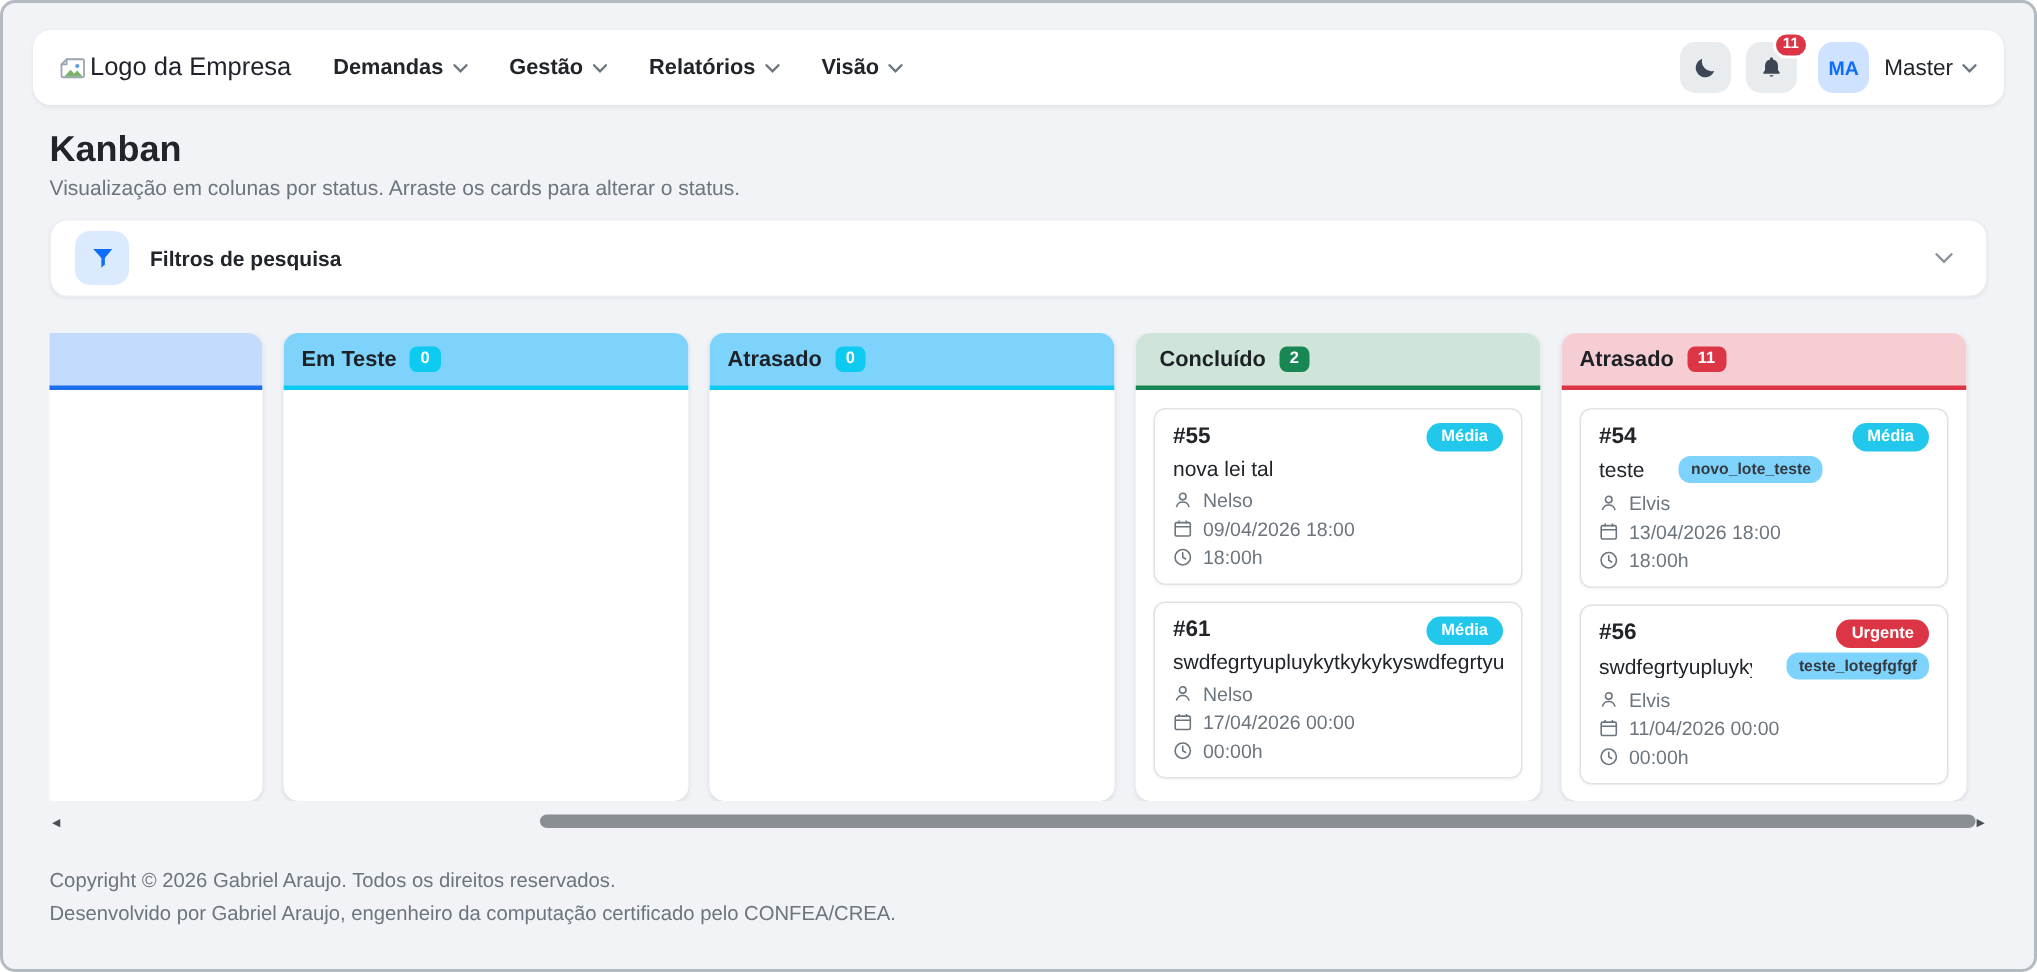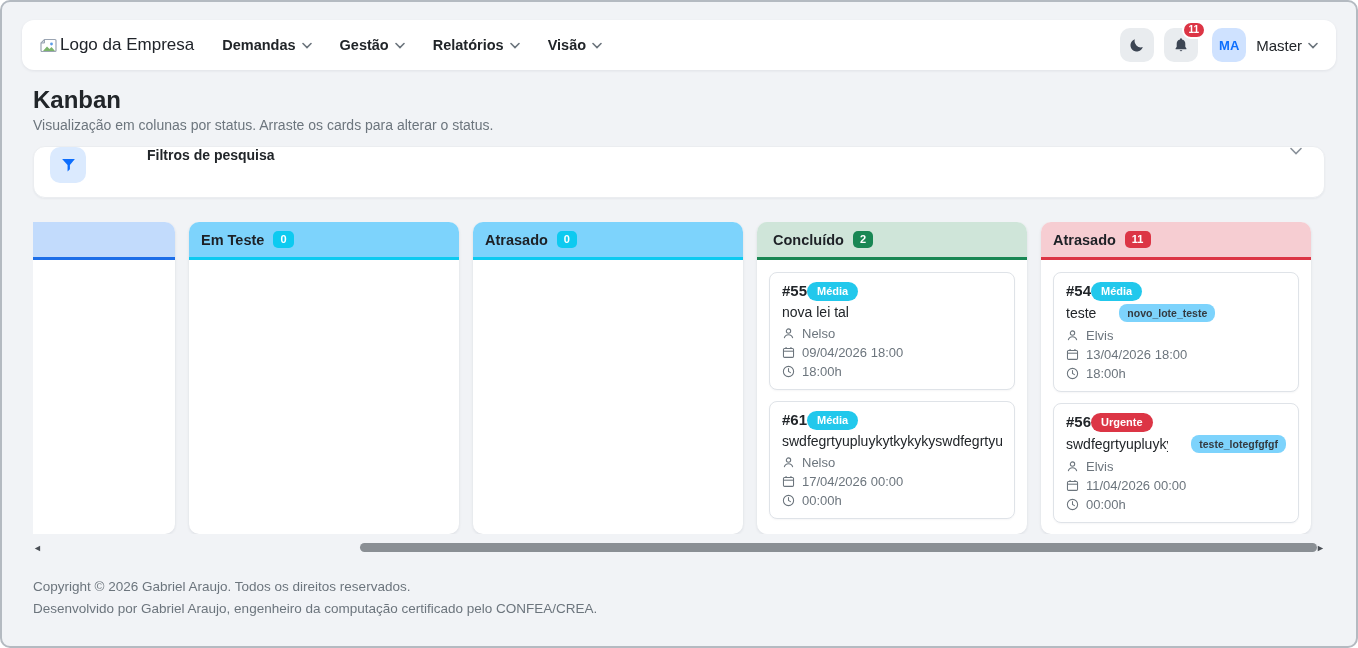--- a/index.html
+++ b/index.html
@@ -37,21 +37,21 @@
   }
   .user-menu { display:flex; align-items:center; gap:6px; cursor:pointer; }
   .user-menu span { font-size:15px; color:#212529; }
   
   .content { padding:0 31px; }
   .page-title { margin-top:16px; font-size:24px; font-weight:700; color:#212529; }
   .page-subtitle { margin-top:3px; font-size:14px; color:#6c757d; }
   .filter-card {
     margin-top:13px; height:52px; background:#fff; border:1px solid #ebedf0;
     border-radius:12px; box-shadow:0 1px 2px rgba(20,30,50,.05);
-    display:flex; align-items:flex-start; padding:0 16px; cursor:pointer;gap:47px;
+    display:flex; align-items:center; padding:0 16px; cursor:pointer;
   }
   .filter-icon-box {
     width:36px; height:36px; border-radius:10px; background:#dbeafe;
     display:flex; align-items:center; justify-content:center;
   }
   .filter-label { margin-left:14px; font-size:14px; font-weight:600; color:#212529; }
   .filter-chevron { margin-left:auto; margin-right:6px; }
   
   .board { margin-top:24px; height:312px; overflow:hidden; display:flex; gap:14px; }
   .kcol {
@@ -74,21 +74,21 @@
   }
   .count-badge.info    { background:#0dcaf0; }
   .count-badge.success { background:#198754; }
   .count-badge.danger  { background:#dc3545; }
   .kcol-body { flex:1; padding:12px; display:flex; flex-direction:column; gap:11px; overflow:hidden; }
   
   .kcard {
     background:#fff; border:1px solid #dfe3e8; border-radius:8px; padding:9px 12px 10px;
     box-shadow:0 1px 2px rgba(20,30,50,.04); flex:0 0 auto; cursor:grab;
   }
-  .kcard-top { display:flex; align-items:flex-start; }
+  .kcard-top { display:flex; align-items:flex-start; justify-content:space-between; }
   .kcard-id { font-size:15px; font-weight:700; color:#212529; }
   .prio-badge {
     color:#fff; font-size:11px; font-weight:700; padding:4px 10px; border-radius:999px; line-height:1;
   }
   .prio-badge.info   { background:#22c8ec; }
   .prio-badge.danger { background:#dc3545; }
   .kcard-title-row { margin-top:3px; display:flex; align-items:center; gap:7px; min-width:0; }
   .kcard-title { font-size:14px; color:#212529; white-space:nowrap; overflow:hidden; min-width:0; }
   .kcard-tag {
     background:#7dd3fc; color:#343a40; font-size:10.5px; font-weight:700;

